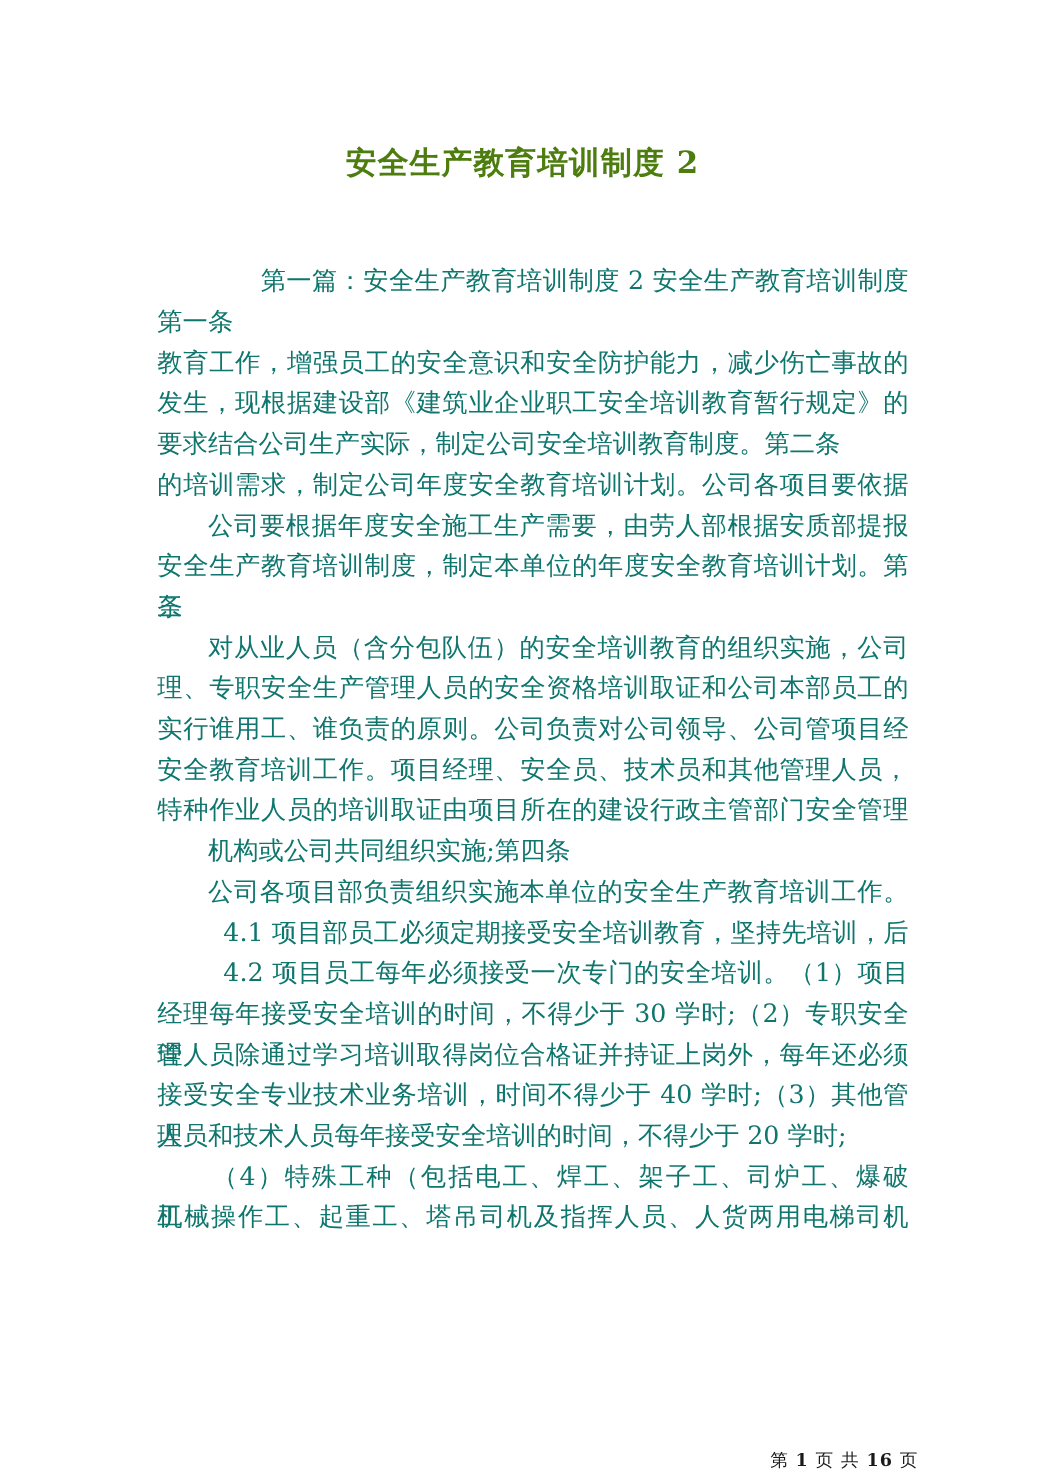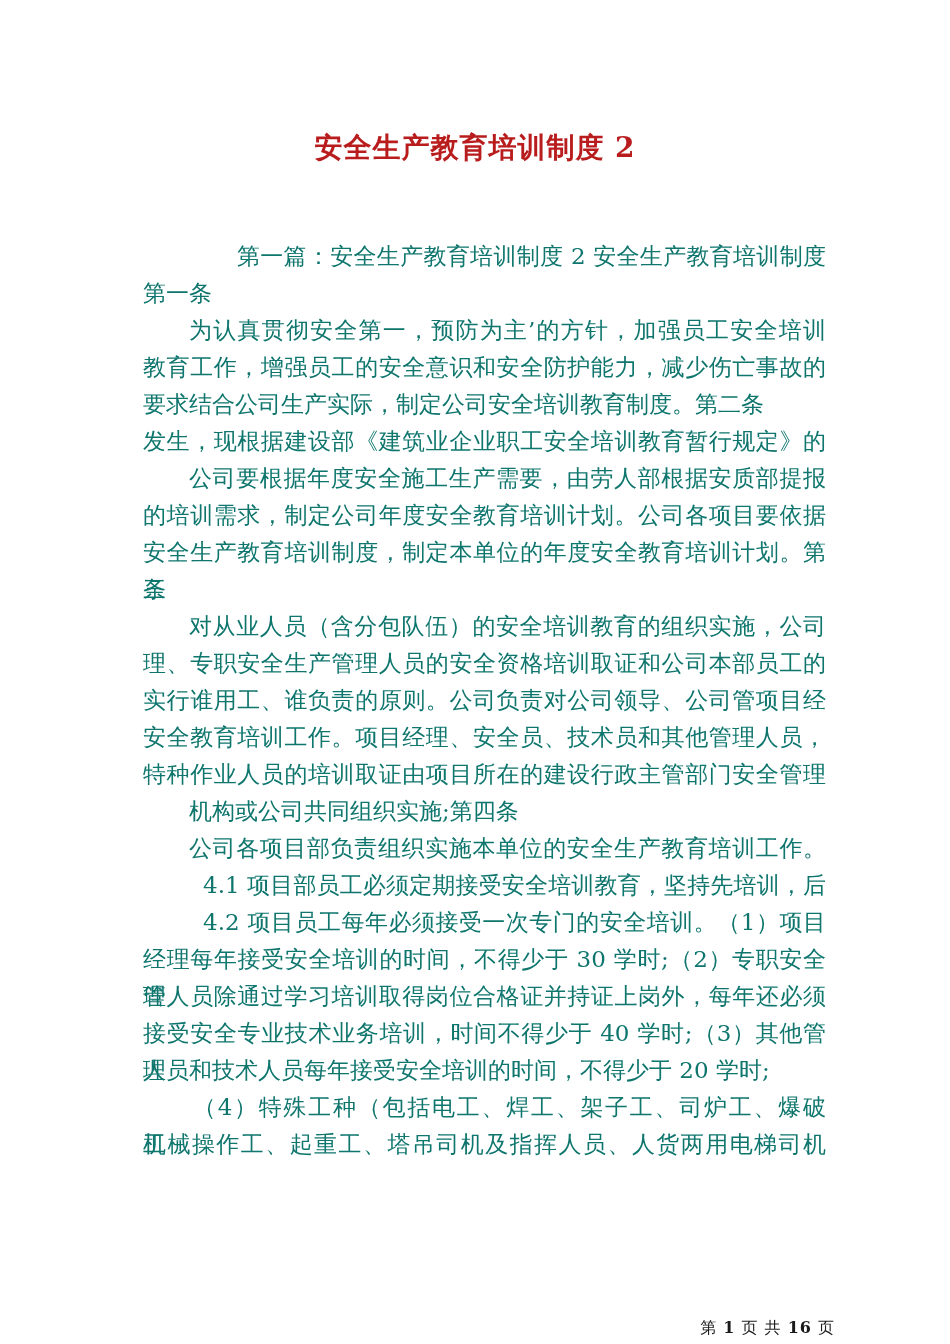--- a/index.html
+++ b/index.html
@@ -55,31 +55,30 @@
   }
   .page-footer .num {
     font-weight: bold;
   }
 </style>
 </head>
 <body>
 
 <div class="page">
 
-  <h1 class="doc-title" style="color: #b91c1c;">安全生产教育培训制度 2</h1>
+  <h1 class="doc-title" style="color: #4d7c0f;">安全生产教育培训制度 2</h1>
 
   <div class="doc-body">
       <div class="text-line" style="text-indent: 94px;">第一篇：安全生产教育培训制度 2 安全生产教育培训制度</div>
       <div class="text-line" style="text-indent: 0px; text-align: left; text-align-last: left;">第一条</div>
-      <div class="text-line" style="text-indent: 46px;">为认真贯彻安全第一，预防为主’的方针，加强员工安全培训</div>
       <div class="text-line" style="text-indent: 0px;">教育工作，增强员工的安全意识和安全防护能力，减少伤亡事故的</div>
+      <div class="text-line" style="text-indent: 0px;">发生，现根据建设部《建筑业企业职工安全培训教育暂行规定》的</div>
       <div class="text-line" style="text-indent: 0px; text-align: left; text-align-last: left;">要求结合公司生产实际，制定公司安全培训教育制度。第二条</div>
-      <div class="text-line" style="text-indent: 0px;">发生，现根据建设部《建筑业企业职工安全培训教育暂行规定》的</div>
+      <div class="text-line" style="text-indent: 0px;">的培训需求，制定公司年度安全教育培训计划。公司各项目要依据</div>
       <div class="text-line" style="text-indent: 46px;">公司要根据年度安全施工生产需要，由劳人部根据安质部提报</div>
-      <div class="text-line" style="text-indent: 0px;">的培训需求，制定公司年度安全教育培训计划。公司各项目要依据</div>
       <div class="text-line" style="text-indent: 0px;">安全生产教育培训制度，制定本单位的年度安全教育培训计划。第三</div>
       <div class="text-line" style="text-indent: 0px; text-align: left; text-align-last: left;">条</div>
       <div class="text-line" style="text-indent: 46px;">对从业人员（含分包队伍）的安全培训教育的组织实施，公司</div>
       <div class="text-line" style="text-indent: 0px;">理、专职安全生产管理人员的安全资格培训取证和公司本部员工的</div>
       <div class="text-line" style="text-indent: 0px;">实行谁用工、谁负责的原则。公司负责对公司领导、公司管项目经</div>
       <div class="text-line" style="text-indent: 0px;">安全教育培训工作。项目经理、安全员、技术员和其他管理人员，</div>
       <div class="text-line" style="text-indent: 0px;">特种作业人员的培训取证由项目所在的建设行政主管部门安全管理</div>
       <div class="text-line" style="text-indent: 0px; text-align: left; text-align-last: left; margin-left: 46px;">机构或公司共同组织实施;第四条</div>
       <div class="text-line" style="text-indent: 46px;">公司各项目部负责组织实施本单位的安全生产教育培训工作。</div>
       <div class="text-line" style="text-indent: 60px;">4.1 项目部员工必须定期接受安全培训教育，坚持先培训，后</div>

